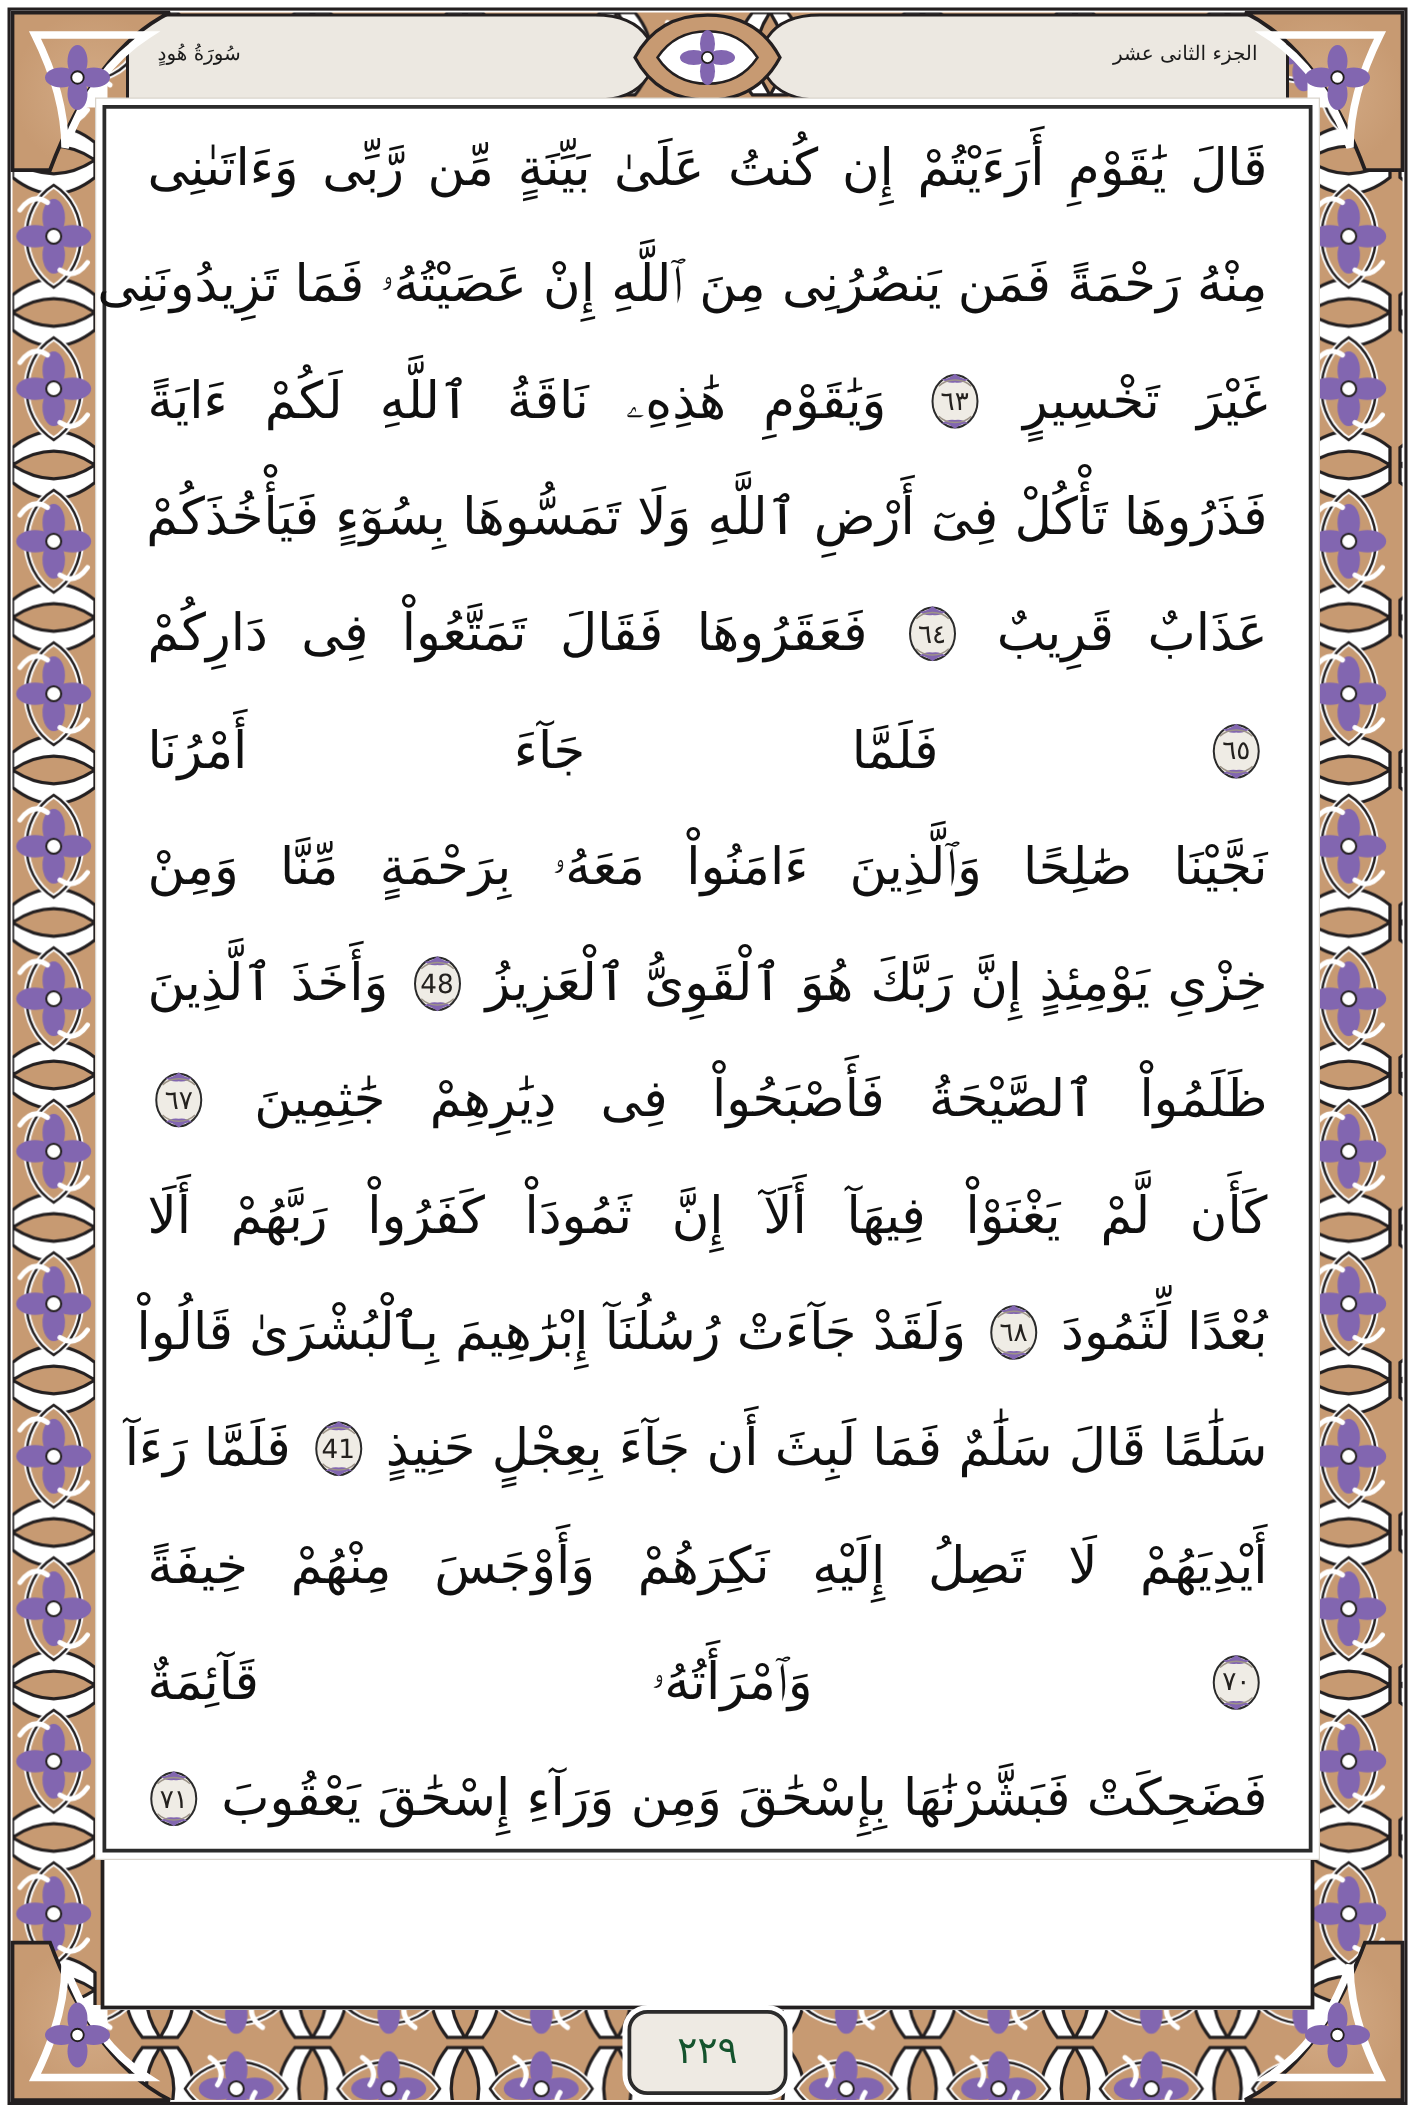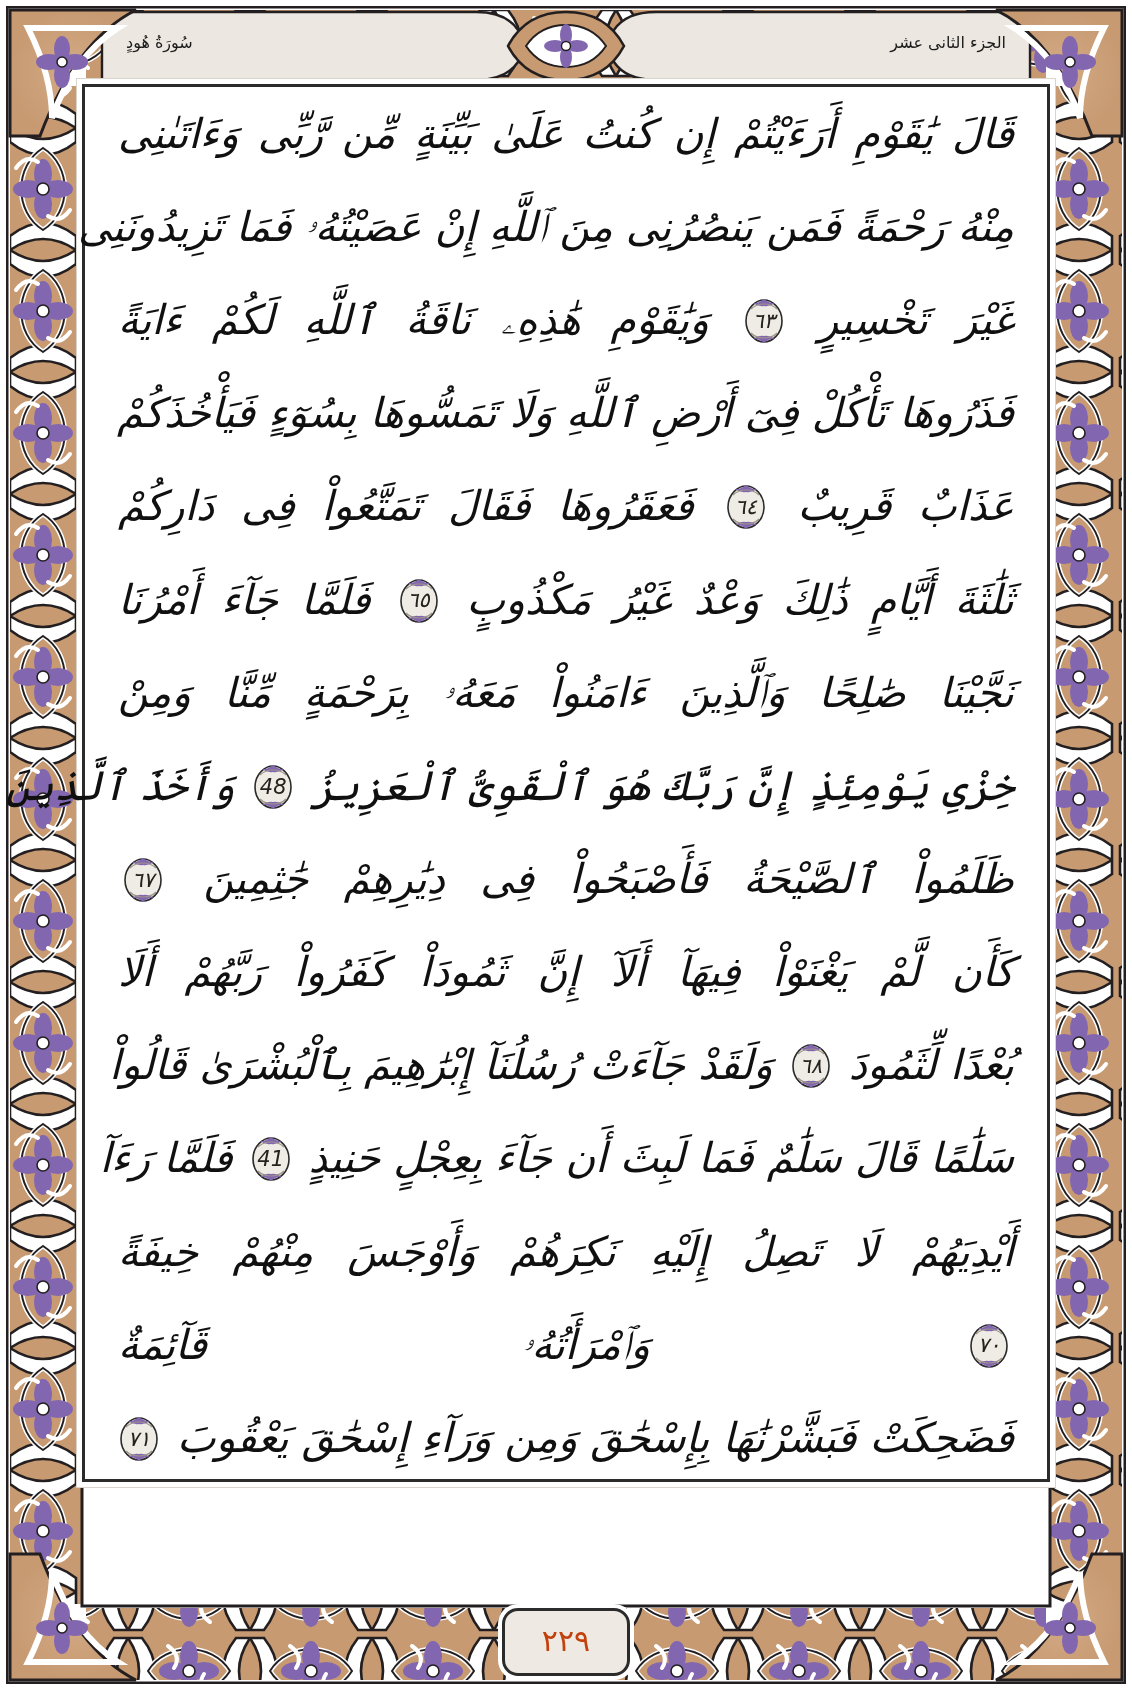--- a/index.html
+++ b/index.html
@@ -57,21 +57,20 @@
 
   
   .mushaf-body{
     position:absolute;
     left:92px;top:96px;
     width:948px;height:1374px;
     box-sizing:border-box;
     padding:16px 26px 8px 26px;
     display:flex;flex-direction:column;
     justify-content:space-between;
-    font-style:italic;
   }
   .aya-line{
     direction:rtl;
     text-align:justify;
     text-align-last:justify;
     font-family:"DejaVu Sans","Liberation Serif",serif;
     font-size:41px;
     line-height:1.12;
     color:#101010;
     white-space:nowrap;
@@ -109,21 +108,21 @@
     position:relative;
     width:122px;height:62px;
     background:#eeeae3;
     border:3px solid #2b2b2b;
     border-radius:16px;
     display:flex;align-items:center;justify-content:center;
     box-shadow:0 0 0 4px #ffffff;
   }
   .page-cartouche .pnum{
     font-family:"DejaVu Sans",sans-serif;
-    font-size:30px;color:#c2410c;
+    font-size:30px;color:#14532d;
     line-height:1;padding-bottom:3px;
   }
 </style>
 </head>
 <body>
 
 <div class="page">
 
   <div class="border-frame">
     <svg class="border-svg" viewBox="0 0 1120 1678" preserveAspectRatio="none">
@@ -290,21 +289,20 @@
           <path d="M22 45 q-6 -5 -11 -4 q5 -4 11 -3 q6 -1 11 3 q-5 -1 -11 4 Z" fill="#8266b0"></path>
           <path d="M9 11 q5 -5 13 -5 q8 0 13 5" fill="none" stroke="#9d9488" stroke-width="1.2"></path>
           <path d="M9 35 q5 5 13 5 q8 0 13 -5" fill="none" stroke="#9d9488" stroke-width="1.2"></path>
         </svg>
         <span class="num">٦٤</span>
       </span>
       <span>فَعَقَرُوهَا فَقَالَ تَمَتَّعُواْ فِى دَارِكُمْ</span>
     </div>
 
     <div class="aya-line">
-      <span>ثَلَٰثَةَ أَيَّامٍ ذَٰلِكَ وَعْدٌ غَيْرُ مَكْذُوبٍ</span>
       <span class="aya-mark">
         <svg viewBox="0 0 44 46">
           <path d="M22 2 C30 2 40 10 40 23 C40 36 30 44 22 44 C14 44 4 36 4 23 C4 10 14 2 22 2 Z" fill="#efece5" stroke="#2b2b2b" stroke-width="1.6"></path>
           <path d="M22 1 q-6 5 -11 4 q5 4 11 3 q6 1 11 -3 q-5 1 -11 -4 Z" fill="#8266b0"></path>
           <path d="M22 45 q-6 -5 -11 -4 q5 -4 11 -3 q6 -1 11 3 q-5 -1 -11 4 Z" fill="#8266b0"></path>
           <path d="M9 11 q5 -5 13 -5 q8 0 13 5" fill="none" stroke="#9d9488" stroke-width="1.2"></path>
           <path d="M9 35 q5 5 13 5 q8 0 13 -5" fill="none" stroke="#9d9488" stroke-width="1.2"></path>
         </svg>
         <span class="num">٦٥</span>
       </span>

